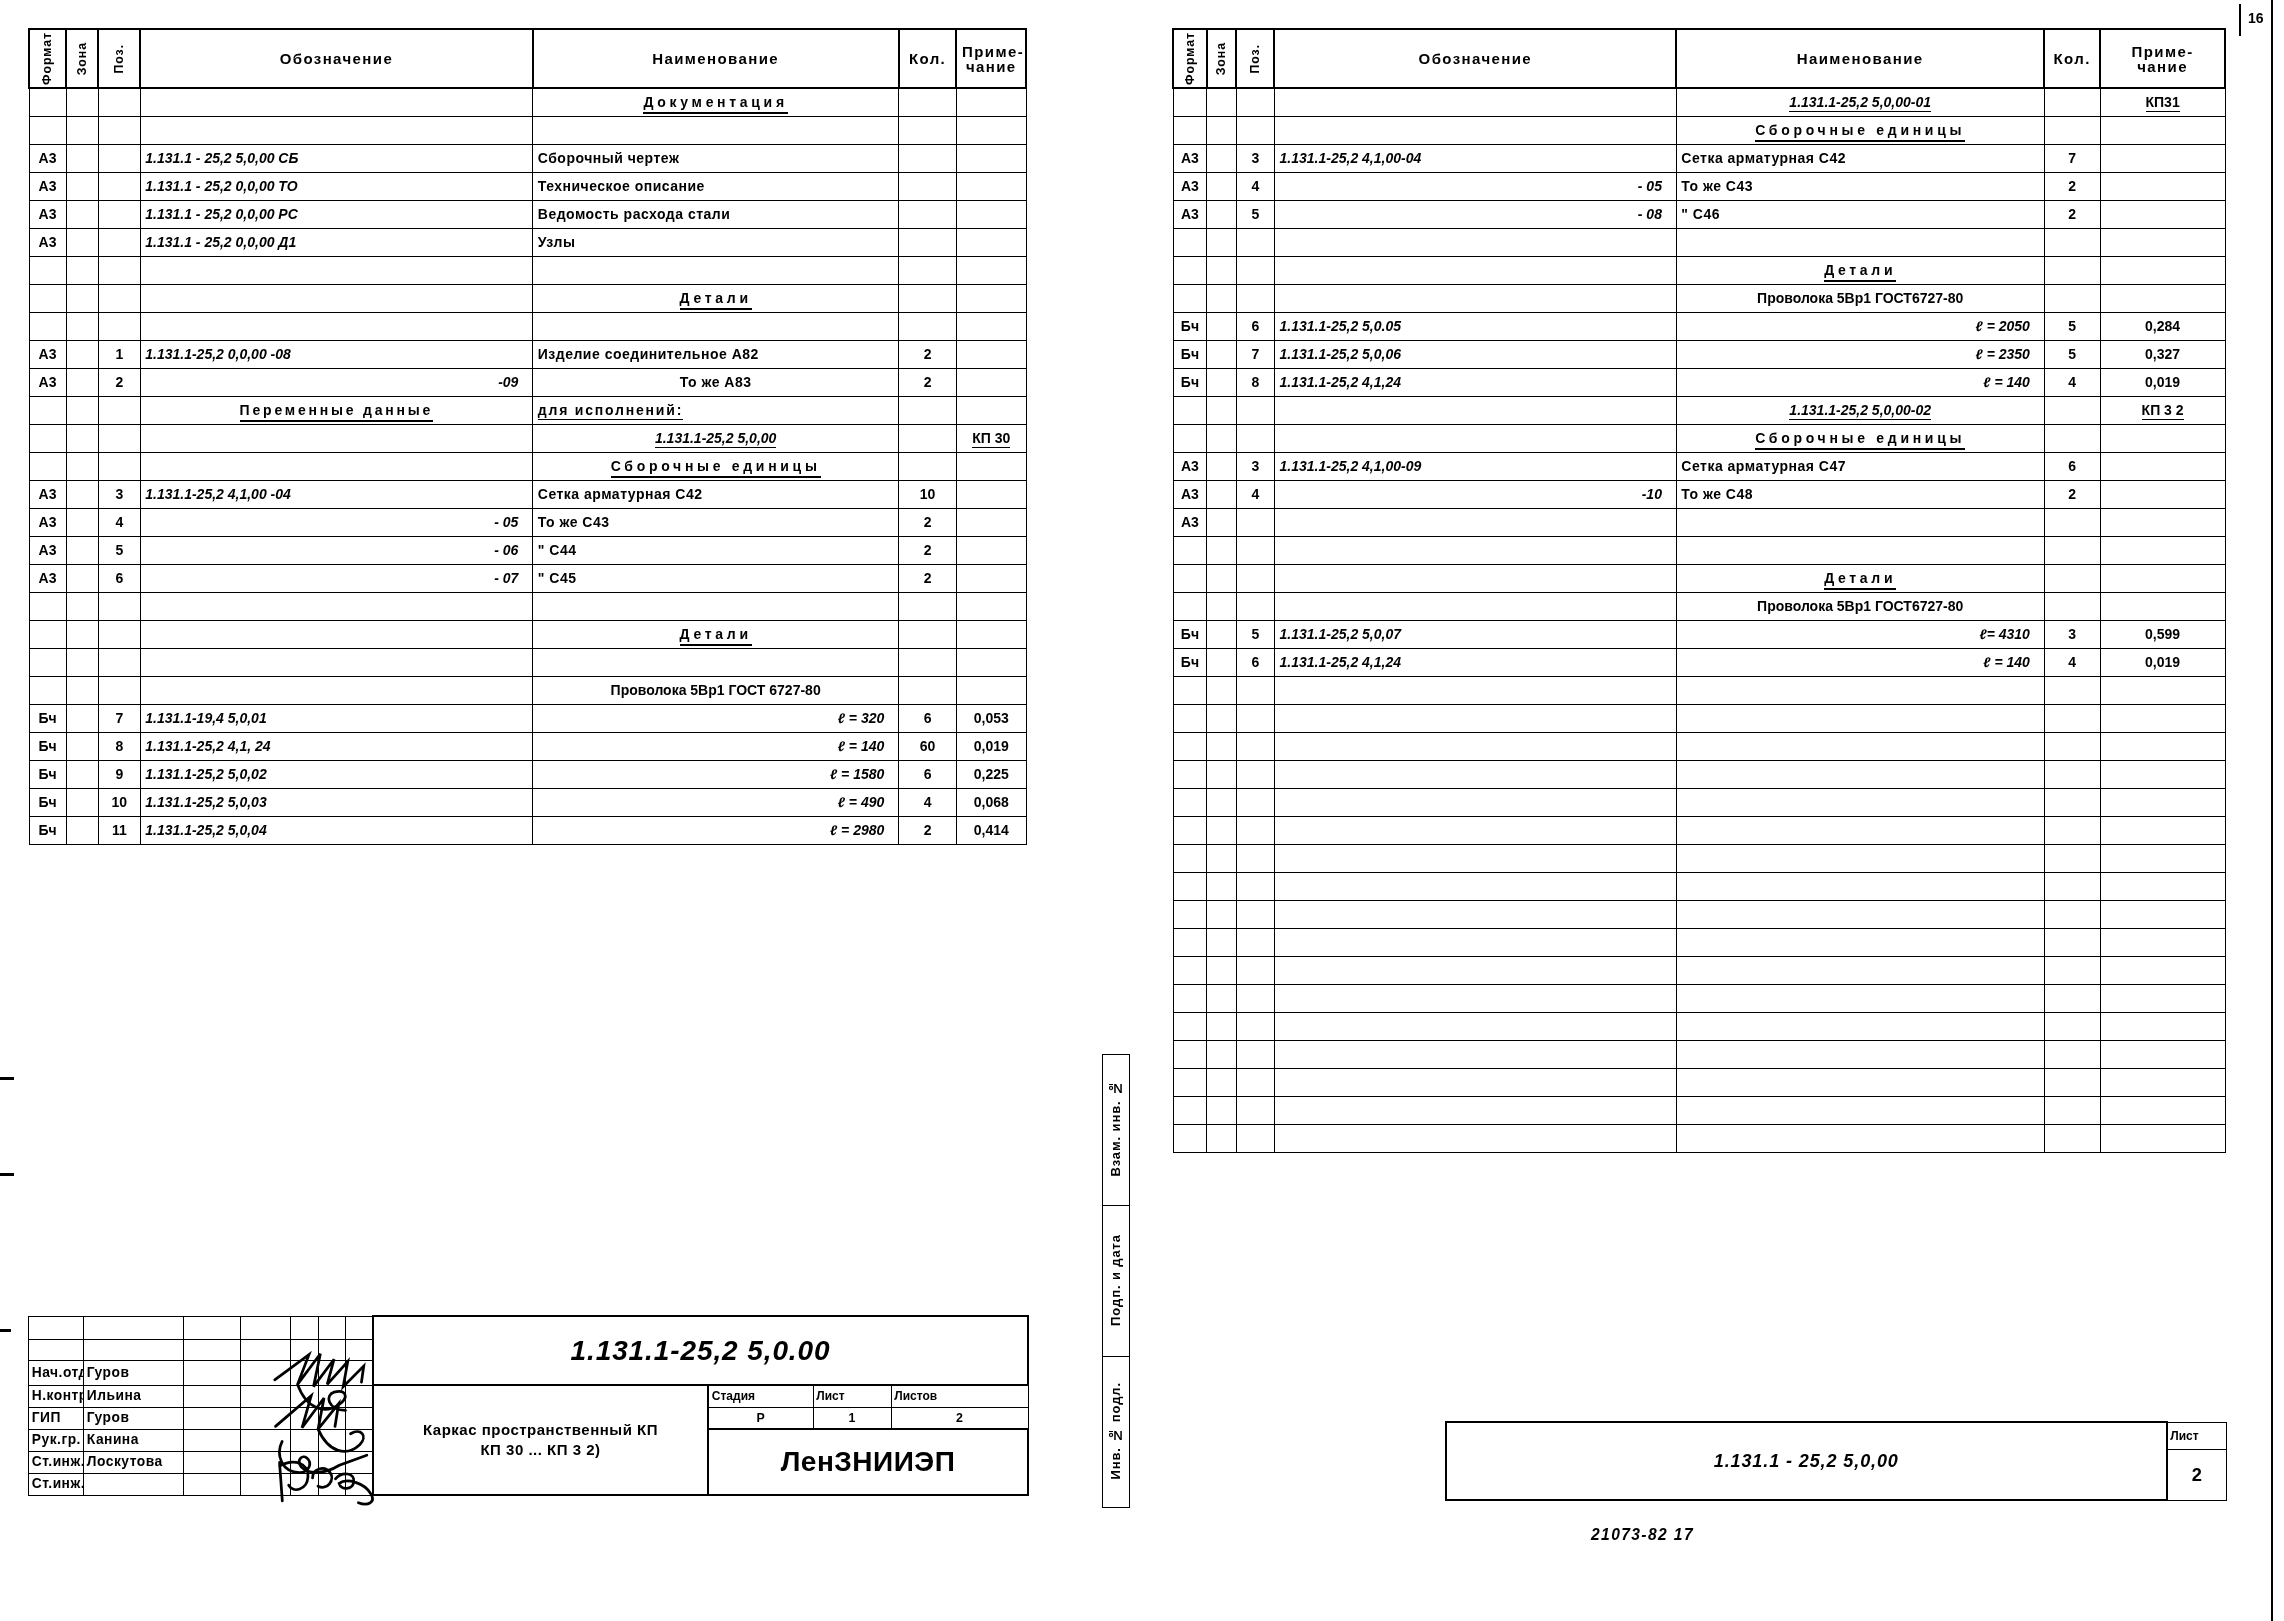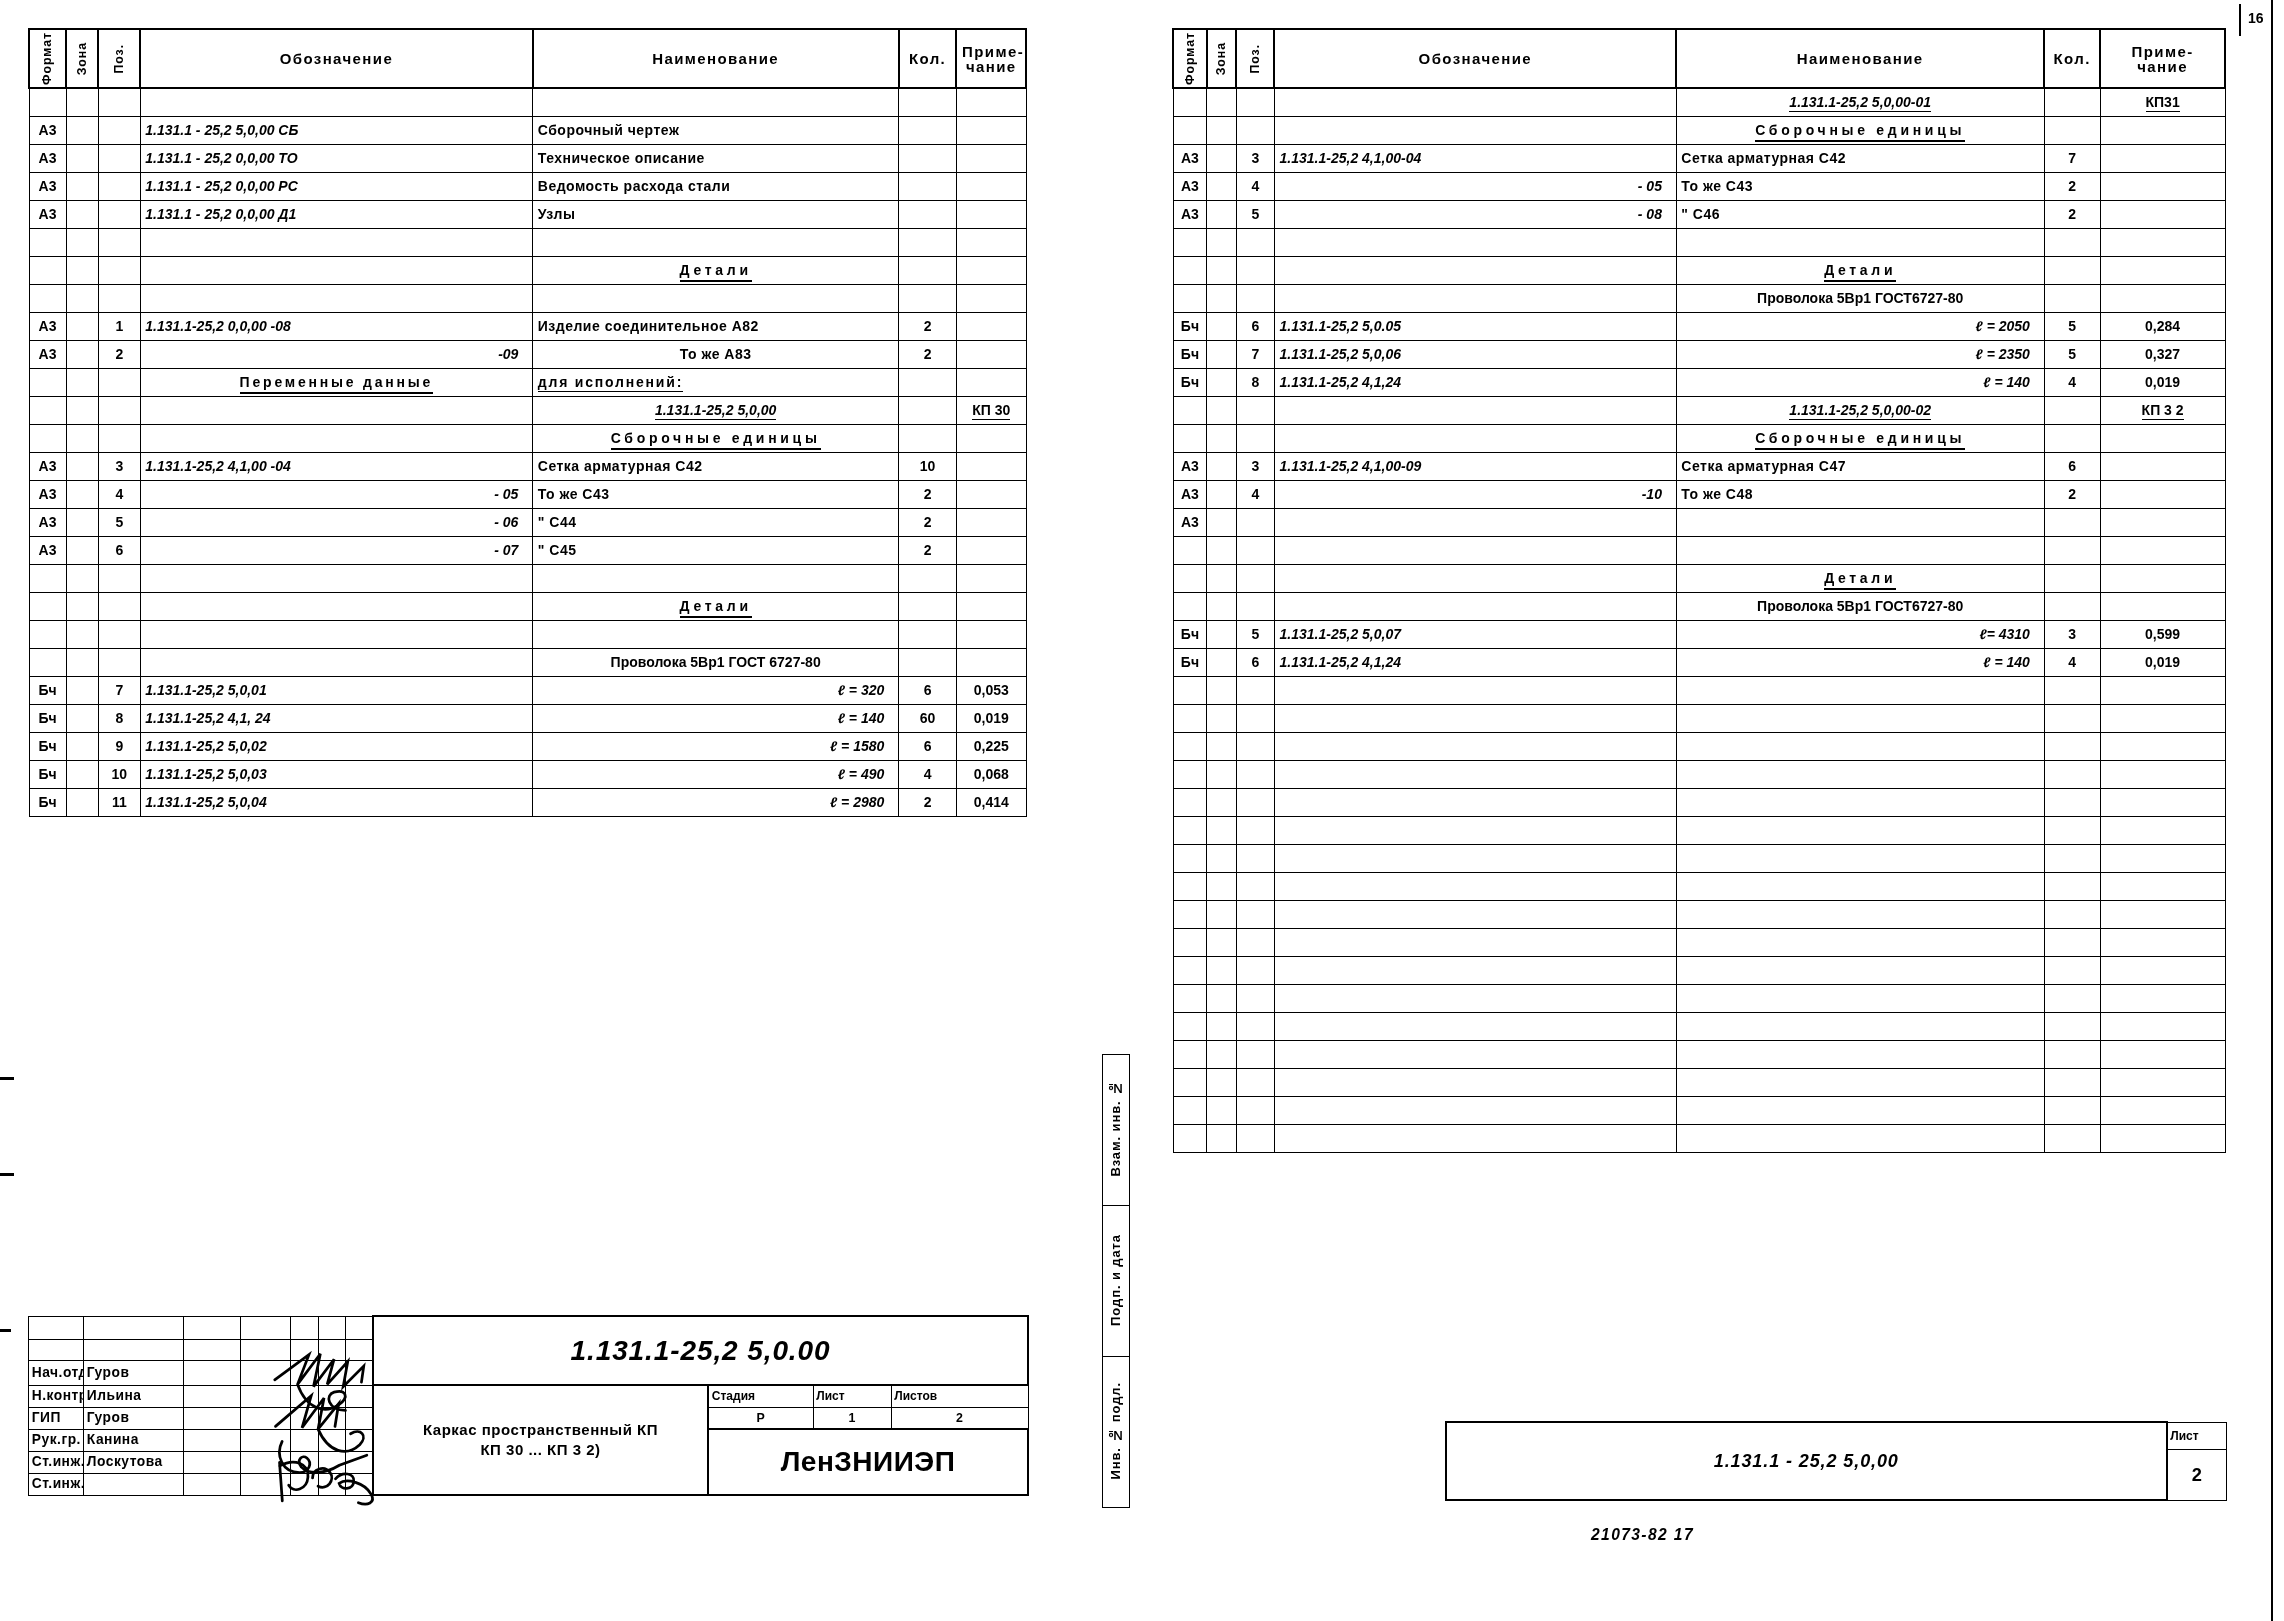--- a/index.html
+++ b/index.html
@@ -189,20 +189,29 @@
           <td class="twoline">
             <div>Приме-</div>
             <div>чание</div>
           </td>
         </tr>
         <tr>
           <td class="c"></td>
           <td class="c"></td>
           <td class="c"></td>
           <td></td>
+          <td class="sect"><span>Документация</span></td>
+          <td class="c"></td>
+          <td class="c"></td>
+        </tr>
+        <tr>
+          <td class="c"></td>
+          <td class="c"></td>
+          <td class="c"></td>
+          <td></td>
           <td></td>
           <td class="c"></td>
           <td class="c"></td>
         </tr>
         <tr>
           <td class="c">А3</td>
           <td class="c"></td>
           <td class="c"></td>
           <td class="l">1.131.1 - 25,2    5,0,00 СБ</td>
           <td class="noteplain" style="letter-spacing: 0.5px;">Сборочный   чертеж</td>
@@ -377,21 +386,21 @@
           <td class="c"></td>
           <td></td>
           <td class="noteplain" style="text-align: center; letter-spacing: 0px;">Проволока 5Вр1 ГОСТ 6727-80</td>
           <td class="c"></td>
           <td class="c"></td>
         </tr>
         <tr>
           <td class="c">Бч</td>
           <td class="c"></td>
           <td class="c">7</td>
-          <td class="l">1.131.1-25,2     5,0,01</td>
+          <td class="l">1.131.1-19,4     5,0,01</td>
           <td class="r">ℓ = 320</td>
           <td class="c">6</td>
           <td class="c">0,053</td>
         </tr>
         <tr>
           <td class="c">Бч</td>
           <td class="c"></td>
           <td class="c">8</td>
           <td class="l">1.131.1-25,2    4,1, 24</td>
           <td class="r">ℓ = 140</td>

